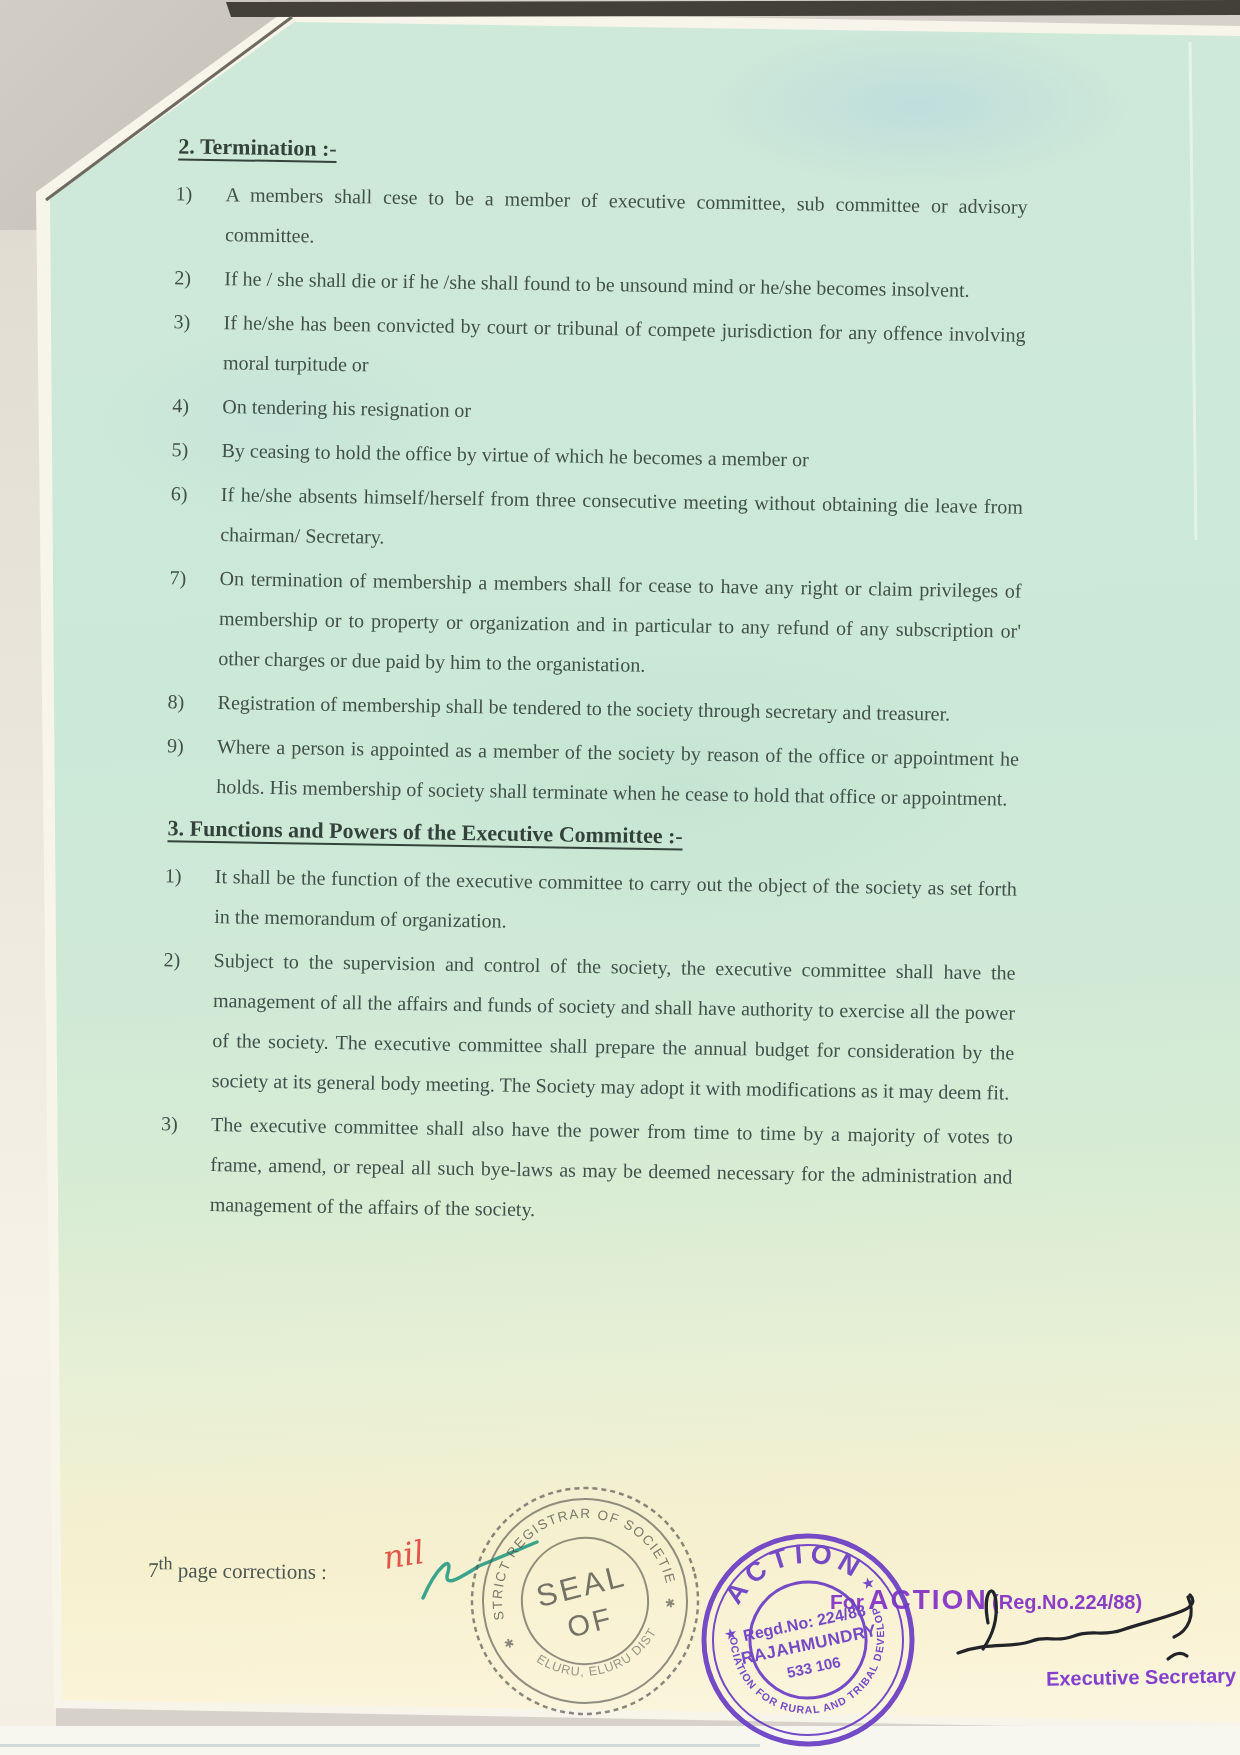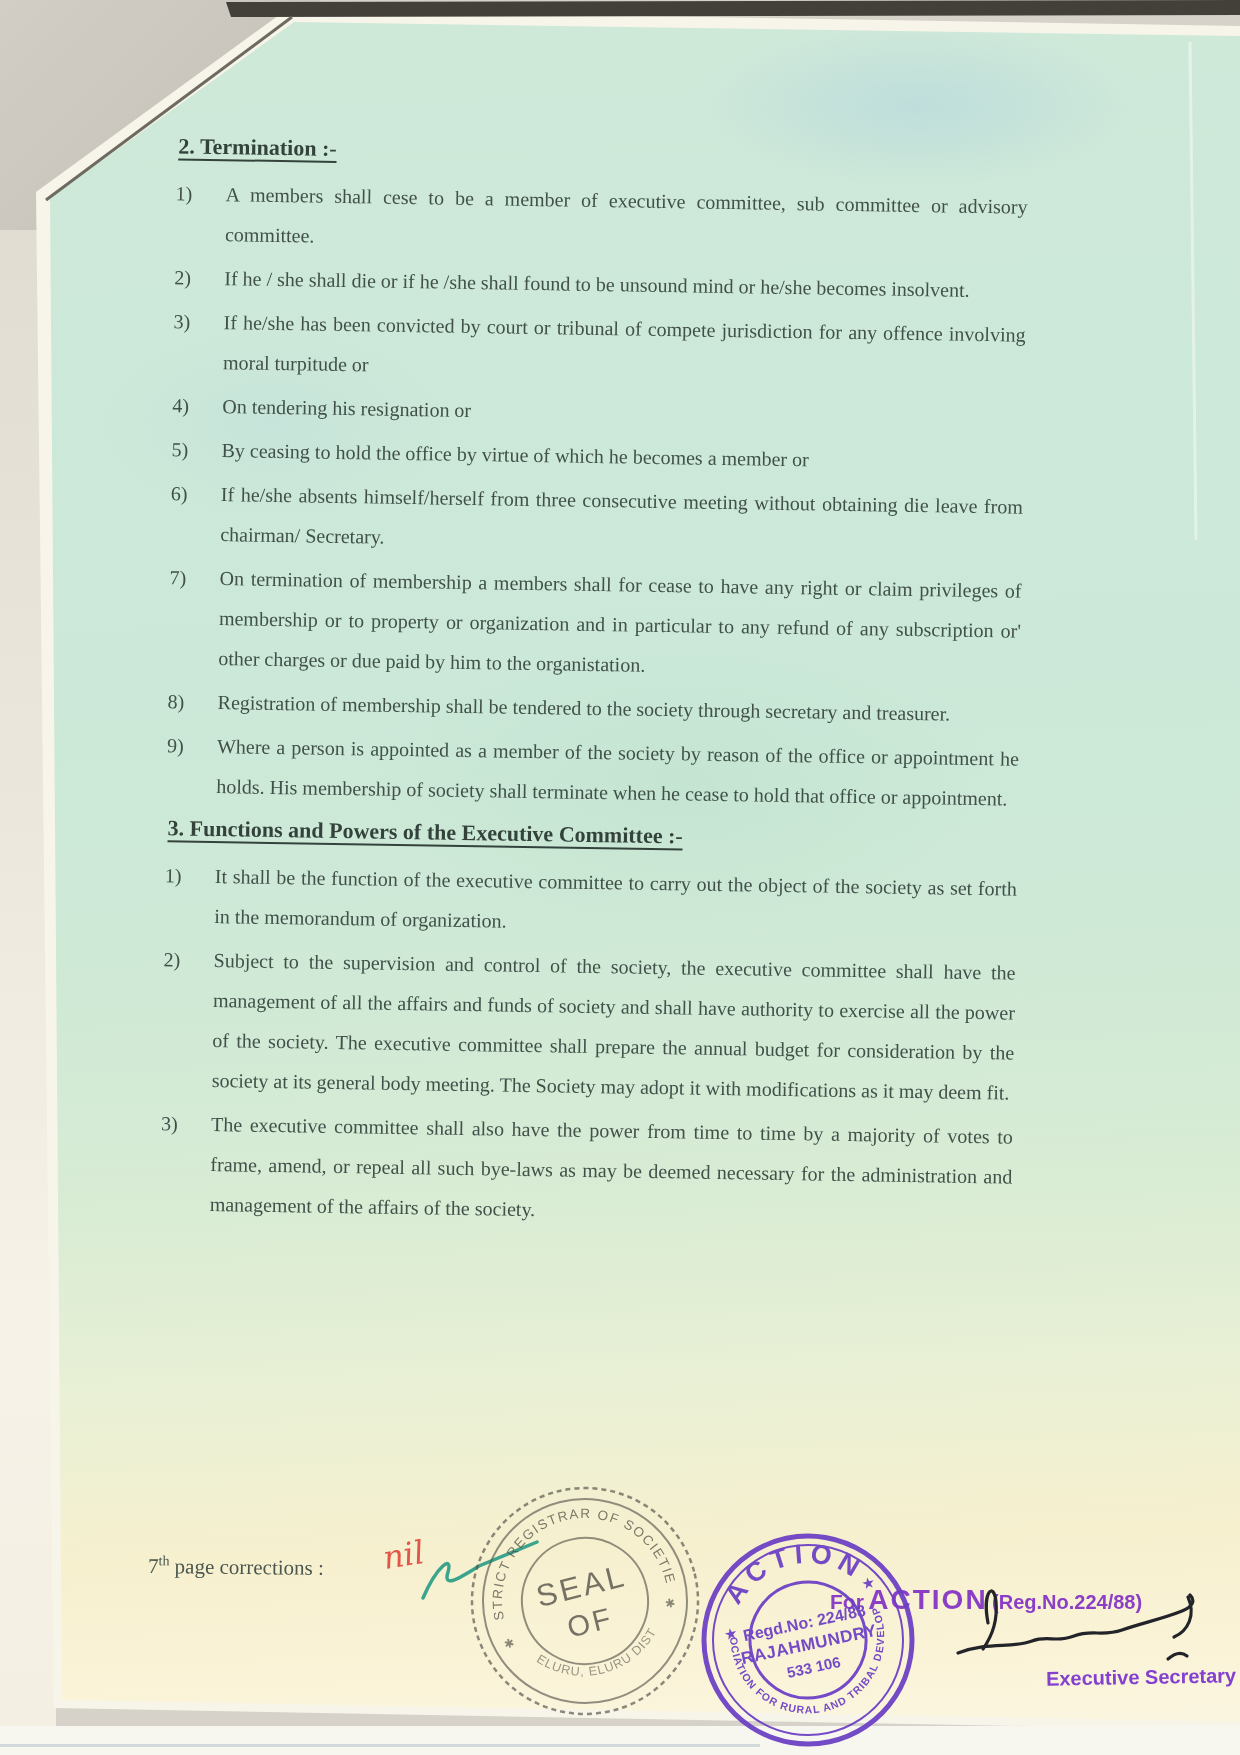--- a/index.html
+++ b/index.html
@@ -37,21 +37,21 @@
     text-decoration:underline;text-decoration-thickness:2px;text-underline-offset:5px;
     margin:0 0 10px 2px;line-height:34px;}
   .section-heading.second{margin-top:6px;}
   .item{display:flex;margin-bottom:4px;}
   .item-num{width:50px;flex:0 0 50px;}
   .item-text{flex:1;text-align:justify;}
 
   
   .footnote{position:absolute;left:148px;top:1554px;font-size:21px;color:#4a564e;
     transform:rotate(0.6deg);z-index:2;}
-  .footnote sup{font-size:14px;}
+  .footnote sup{font-size:18px;}
   .handwritten-nil{position:absolute;left:383px;top:1536px;
     font-style:italic;font-size:32px;color:#e2564a;transform:rotate(-9deg);
     font-family:"DejaVu Serif", serif;z-index:3;}
 
   
   .registrar-seal{position:absolute;left:462px;top:1478px;width:246px;height:246px;
     transform:rotate(-14deg);opacity:.85;z-index:4;}
   .action-seal{position:absolute;left:694px;top:1526px;width:228px;height:228px;
     transform:rotate(-12deg);opacity:.93;z-index:5;}
   .auth-line{position:absolute;left:830px;top:1584px;white-space:nowrap;z-index:4;

